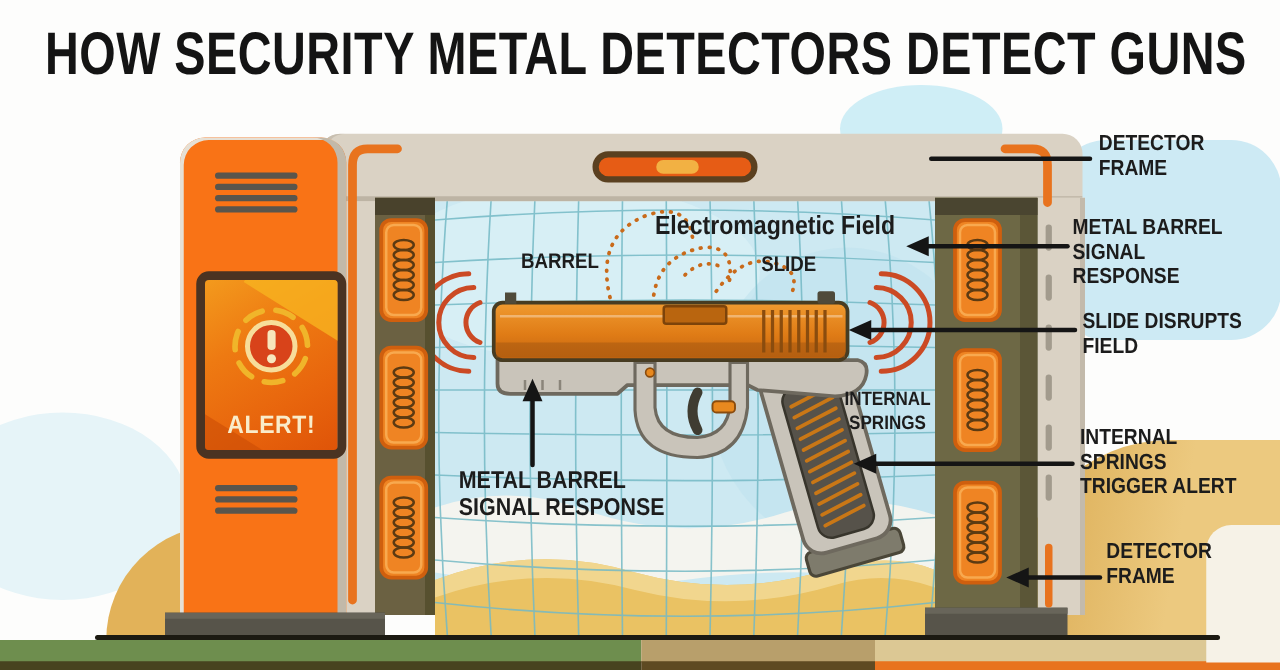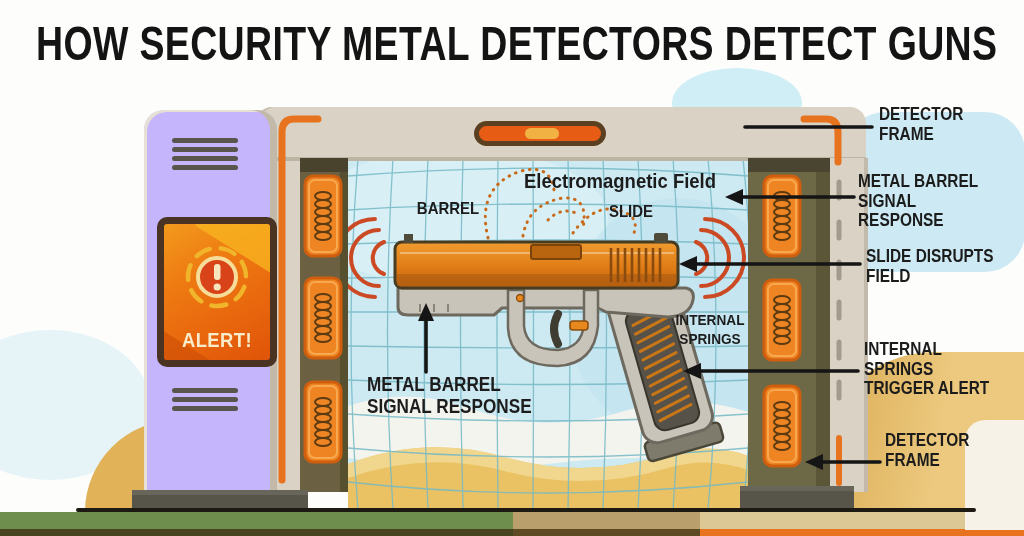--- a/index.html
+++ b/index.html
@@ -26,21 +26,21 @@
   #indicator{left:474px;top:121px;width:132px;height:25px;background:#e65c15;border:5px solid #5a4020;
              border-radius:14px;box-sizing:border-box;z-index:13;}
   #indicator .mid{position:absolute;left:46px;top:2px;width:34px;height:11px;background:#f2b143;border-radius:6px;}
   
   .pillar{background:#6b6142;box-shadow:inset 0 14px 0 #49422c, inset -8px 0 0 #57502f;z-index:12;}
   #pillar-left{left:300px;top:158px;width:48px;height:334px;}
   #pillar-right{left:748px;top:158px;width:82px;height:331px;background:#6d6845;
                 box-shadow:inset 0 14px 0 #4a4530, inset -14px 0 0 #5b5637;}
   .panel{position:absolute;width:40px;height:84px;}
   
-  #console{left:144px;top:110px;width:133px;height:384px;background:#c4b5fd;
+  #console{left:144px;top:110px;width:133px;height:384px;background:#f97316;
            border-radius:20px 20px 0 0;box-shadow:inset -7px 0 0 #c2b9a9, inset 3px 2px 0 #e6e0d5;z-index:20;}
   .grille{position:absolute;left:28px;width:66px;display:flex;flex-direction:column;gap:4px;}
   .grille span{display:block;height:5px;background:#59554c;border-radius:3px;}
   #screen{position:absolute;left:13px;top:107px;width:106px;height:136px;border:7px solid #4a3322;border-radius:10px;
           background:linear-gradient(150deg,#f39a1d 0%,#ee7a12 35%,#e8650d 70%,#df5408 100%);overflow:hidden;}
   #screen .flare{position:absolute;left:40px;top:-30px;width:90px;height:60px;background:#f7b31f;opacity:.8;
                  transform:rotate(32deg);}
   #screen .flare2{position:absolute;left:-40px;bottom:-34px;width:120px;height:46px;background:#c84a06;opacity:.55;
                   transform:rotate(32deg);}
   #alert-text{position:absolute;left:0;right:0;bottom:8px;text-align:center;color:#f9ecca;

